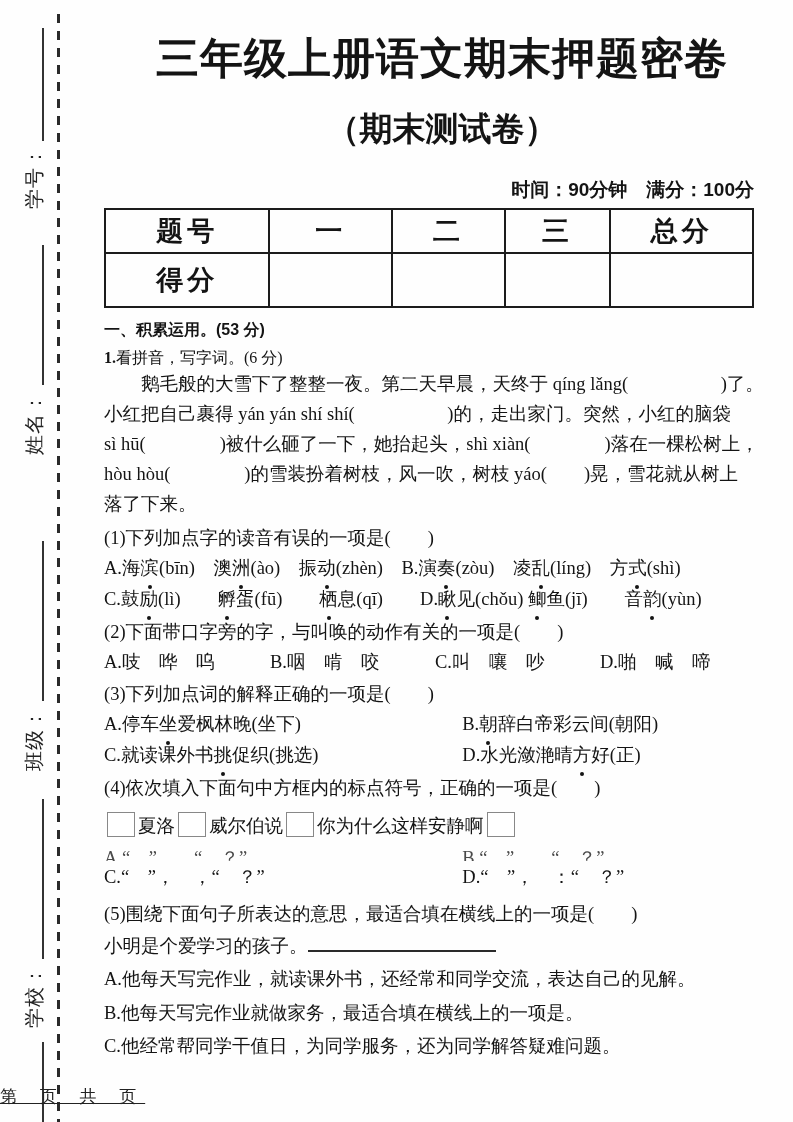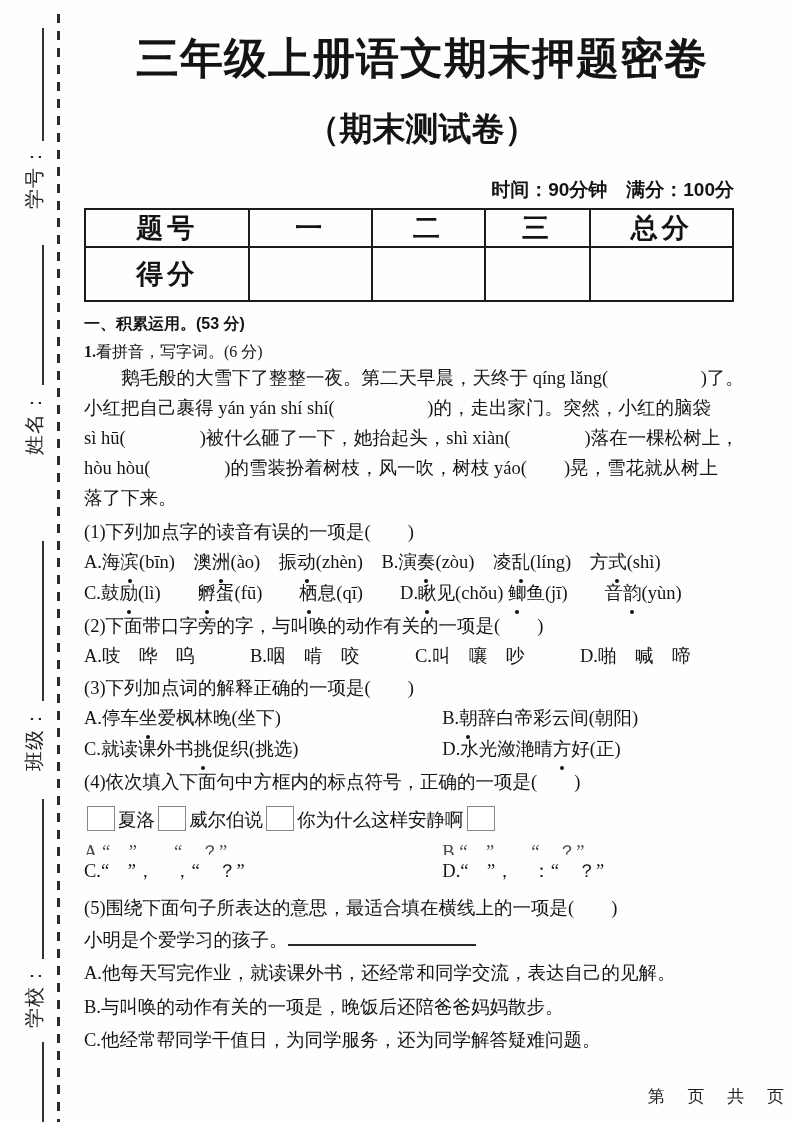--- a/index.html
+++ b/index.html
@@ -17,40 +17,40 @@
   
   .side-strip {
     position:absolute; left:0; top:0; width:1122px; height:44px;
     transform-origin:0 0; transform:rotate(-90deg) translateX(-1122px);
     display:flex; align-items:flex-end; font-size:20px; line-height:1;
     color:#222; font-family:"Liberation Sans","DejaVu Sans",sans-serif;
   }
   .s-blank { display:inline-block; height:3px; border-bottom:2.5px solid #333; margin-bottom:0; flex:0 0 auto; }
   .s-label { flex:0 0 auto; letter-spacing:1px; padding-bottom:0; }
   
-  .main { position:absolute; left:84px; top:0; width:676px; }
+  .main { position:absolute; left:104px; top:0; width:676px; }
   .title {
     margin-top:30px; text-align:center; font-size:43px; font-weight:900;
     letter-spacing:1px; font-family:"Liberation Sans","DejaVu Sans",sans-serif;
   }
   .subtitle {
     margin-top:19px; text-align:center; font-size:33px; font-weight:bold;
     font-family:"Liberation Sans","DejaVu Sans",sans-serif;
   }
   .meta {
     margin-top:25px; text-align:right; font-size:19px; font-weight:bold;
     font-family:"Liberation Sans","DejaVu Sans",sans-serif; padding-right:26px;
   }
   table.score {
     margin-top:5px; border-collapse:collapse; width:650px;
     font-family:"Liberation Sans","DejaVu Sans",sans-serif;
   }
   table.score td {
     border:2.5px solid #1c1c1c; text-align:center; font-size:27px; font-weight:bold;
-    height:38px; letter-spacing:4px;
+    height:44px; letter-spacing:4px;
   }
   table.score tr:last-child td { height:54px; }
   .sec-head {
     margin-top:12px; font-size:16px; font-weight:bold; white-space:nowrap;
     font-family:"Liberation Sans","DejaVu Sans",sans-serif;
   }
   .q-head { margin-top:7px; font-size:16px; white-space:nowrap; }
   .q-num { font-weight:bold; font-family:"Liberation Serif",serif; }
   .line { font-size:18.5px; line-height:30px; white-space:nowrap; }
   .row2 { display:flex; }
@@ -64,23 +64,24 @@
   .pbox {
     display:inline-block; width:28px; height:25px; border:1.5px solid #888;
     background:#fff; vertical-align:-5px; margin:0 3px;
   }
   .boxrow { margin-top:6px; margin-bottom:3px; line-height:34px; }
   .clipped { height:15px; overflow:hidden; color:#4a4a4a; }
   .clipped .line { line-height:24px; }
   .fill-line { display:inline-block; width:188px; border-bottom:2px solid #2a2a2a; height:1.05em; vertical-align:baseline; }
   .opt5 { line-height:33.5px; }
   .footer {
-    position:absolute; bottom:14px; left:0; width:100%; text-align:right;
+    position:absolute; bottom:14px; left:0; width:100%; text-align:left;
     font-size:17px; letter-spacing:9px; color:#222;
     font-family:"Liberation Sans","DejaVu Sans",sans-serif;
+    text-decoration:underline;
   }
 </style>
 </head>
 <body>
 
 <div class="page">
 
   <div class="cutline"></div>
 
   <div class="side-strip">
@@ -166,20 +167,20 @@
       </div>
     </div>
     <div class="row2 line" style="line-height:32px">
       <span class="cell-l">C.“　”，　，“　？”</span>
       <span class="cell-r">D.“　”，　：“　？”</span>
     </div>
 
     <div class="line" style="margin-top:6px">(5)围绕下面句子所表达的意思，最适合填在横线上的一项是(　　)</div>
     <div class="line" style="line-height:34px"><span>小明是个爱学习的孩子。</span><span class="fill-line"></span></div>
     <div class="line opt5">A.他每天写完作业，就读课外书，还经常和同学交流，表达自己的见解。</div>
-    <div class="line opt5">B.与叫唤的动作有关的一项是，晚饭后还陪爸爸妈妈散步。</div>
+    <div class="line opt5">B.他每天写完作业就做家务，最适合填在横线上的一项是。</div>
     <div class="line opt5">C.他经常帮同学干值日，为同学服务，还为同学解答疑难问题。</div>
 
   </div>
 
   <div class="footer">第 页 共 页</div>
 
 </div>
 
 </body></html>

